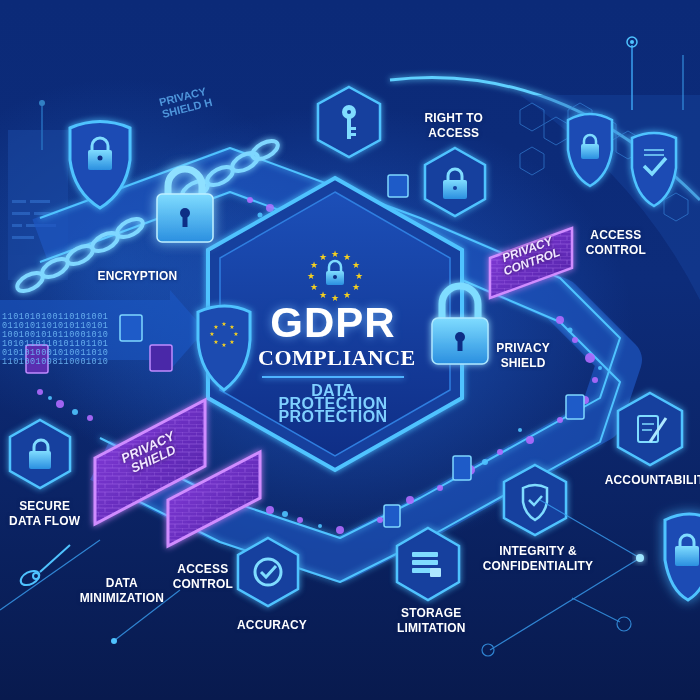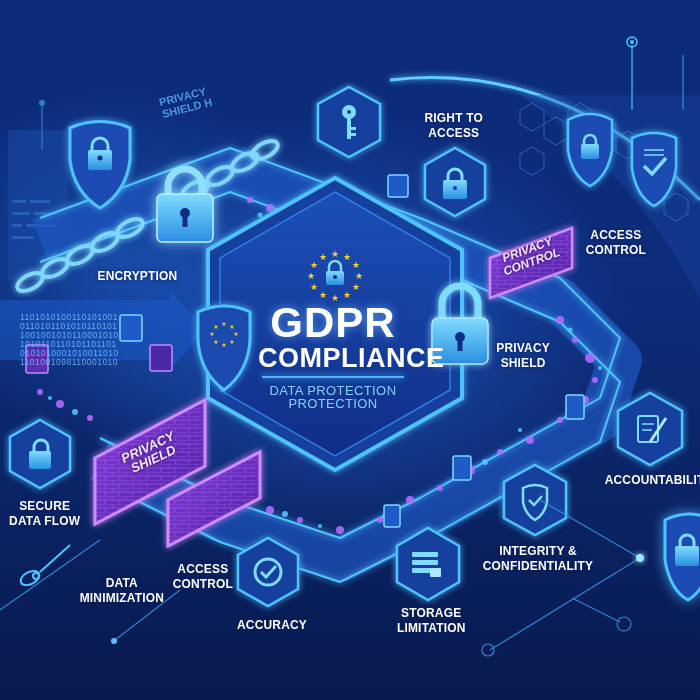--- a/index.html
+++ b/index.html
@@ -8,23 +8,23 @@
     background:
       radial-gradient(ellipse 420px 320px at 340px 330px, rgba(40,110,230,0.55), rgba(10,31,92,0) 70%),
       radial-gradient(ellipse 300px 260px at 120px 260px, rgba(40,120,230,0.35), rgba(10,31,92,0) 70%),
       linear-gradient(180deg,#0b2a78 0%,#0d2c7a 40%,#0b2466 70%,#081a4e 100%);}
   svg.bg{position:absolute;left:0;top:0;}
   .label{position:absolute;color:#ffffff;font-weight:bold;font-size:13px;line-height:15px;text-align:center;letter-spacing:0.2px;
     text-shadow:0 0 4px rgba(10,30,90,0.9);font-family:"Liberation Sans",sans-serif;transform:scaleX(0.92);}
   .label span{display:block;}
   .title-wrap{position:absolute;left:258px;top:300px;width:150px;text-align:center;}
   .gdpr{font-size:42px;font-weight:bold;color:#ffffff;letter-spacing:1px;line-height:46px;text-shadow:0 0 10px rgba(120,190,255,0.7);}
-  .compliance{font-size:27px;font-weight:bold;color:#ffffff;line-height:24px;letter-spacing:0.5px;}
+  .compliance{font-size:22px;font-weight:bold;color:#ffffff;line-height:24px;letter-spacing:0.5px;font-family:Liberation Serif, serif;}
   .rule{height:2px;background:#4fb3ff;margin:6px 4px 6px 4px;box-shadow:0 0 6px #4fb3ff;}
-  .sub{font-size:13px;font-weight:normal;color:#7fd0ff;line-height:13px;letter-spacing:0.4px;}
+  .sub{font-size:16px;font-weight:bold;color:#7fd0ff;line-height:13px;letter-spacing:0.4px;}
   .sign{position:absolute;color:#f0e6ff;font-weight:bold;font-style:italic;font-size:12px;line-height:13px;text-align:center;text-shadow:0 0 4px #2a0a55;}
   .sign span{display:block;}
   .faint{position:absolute;color:#5aa8ec;font-weight:bold;font-size:11px;line-height:12px;opacity:0.85;transform:rotate(-14deg);}
   .faint span{display:block;}
 </style>
 </head>
 <body>
 
 <div class="stage">
 
@@ -333,21 +333,21 @@
       <circle cx="36" cy="576" r="3"></circle>
       <line x1="40" y1="572" x2="70" y2="545"></line>
     </g>
   </svg>
 
   <div class="faint" style="left:160px;top:90px;">
     <span>PRIVACY</span>
     <span>SHIELD H</span>
   </div>
 
-  <div style="position:absolute;left:20px;top:313px;width:190px;font-family:Liberation Sans, sans-serif;font-size:8.5px;line-height:9px;color:#6fb8f5;opacity:0.9;letter-spacing:0.5px;">
+  <div style="position:absolute;left:2px;top:313px;width:190px;font-family:Liberation Mono, monospace;font-size:8.5px;line-height:9px;color:#6fb8f5;opacity:0.9;letter-spacing:0.5px;">
     <div>1101010100110101001</div>
     <div>0110101101010110101</div>
     <div>1001001010110001010</div>
     <div>1010110110101101101</div>
     <div>0101010001010011010</div>
     <div>1101001098110001010</div>
   </div>
 
   <div class="title-wrap">
     <div class="gdpr">GDPR</div>

